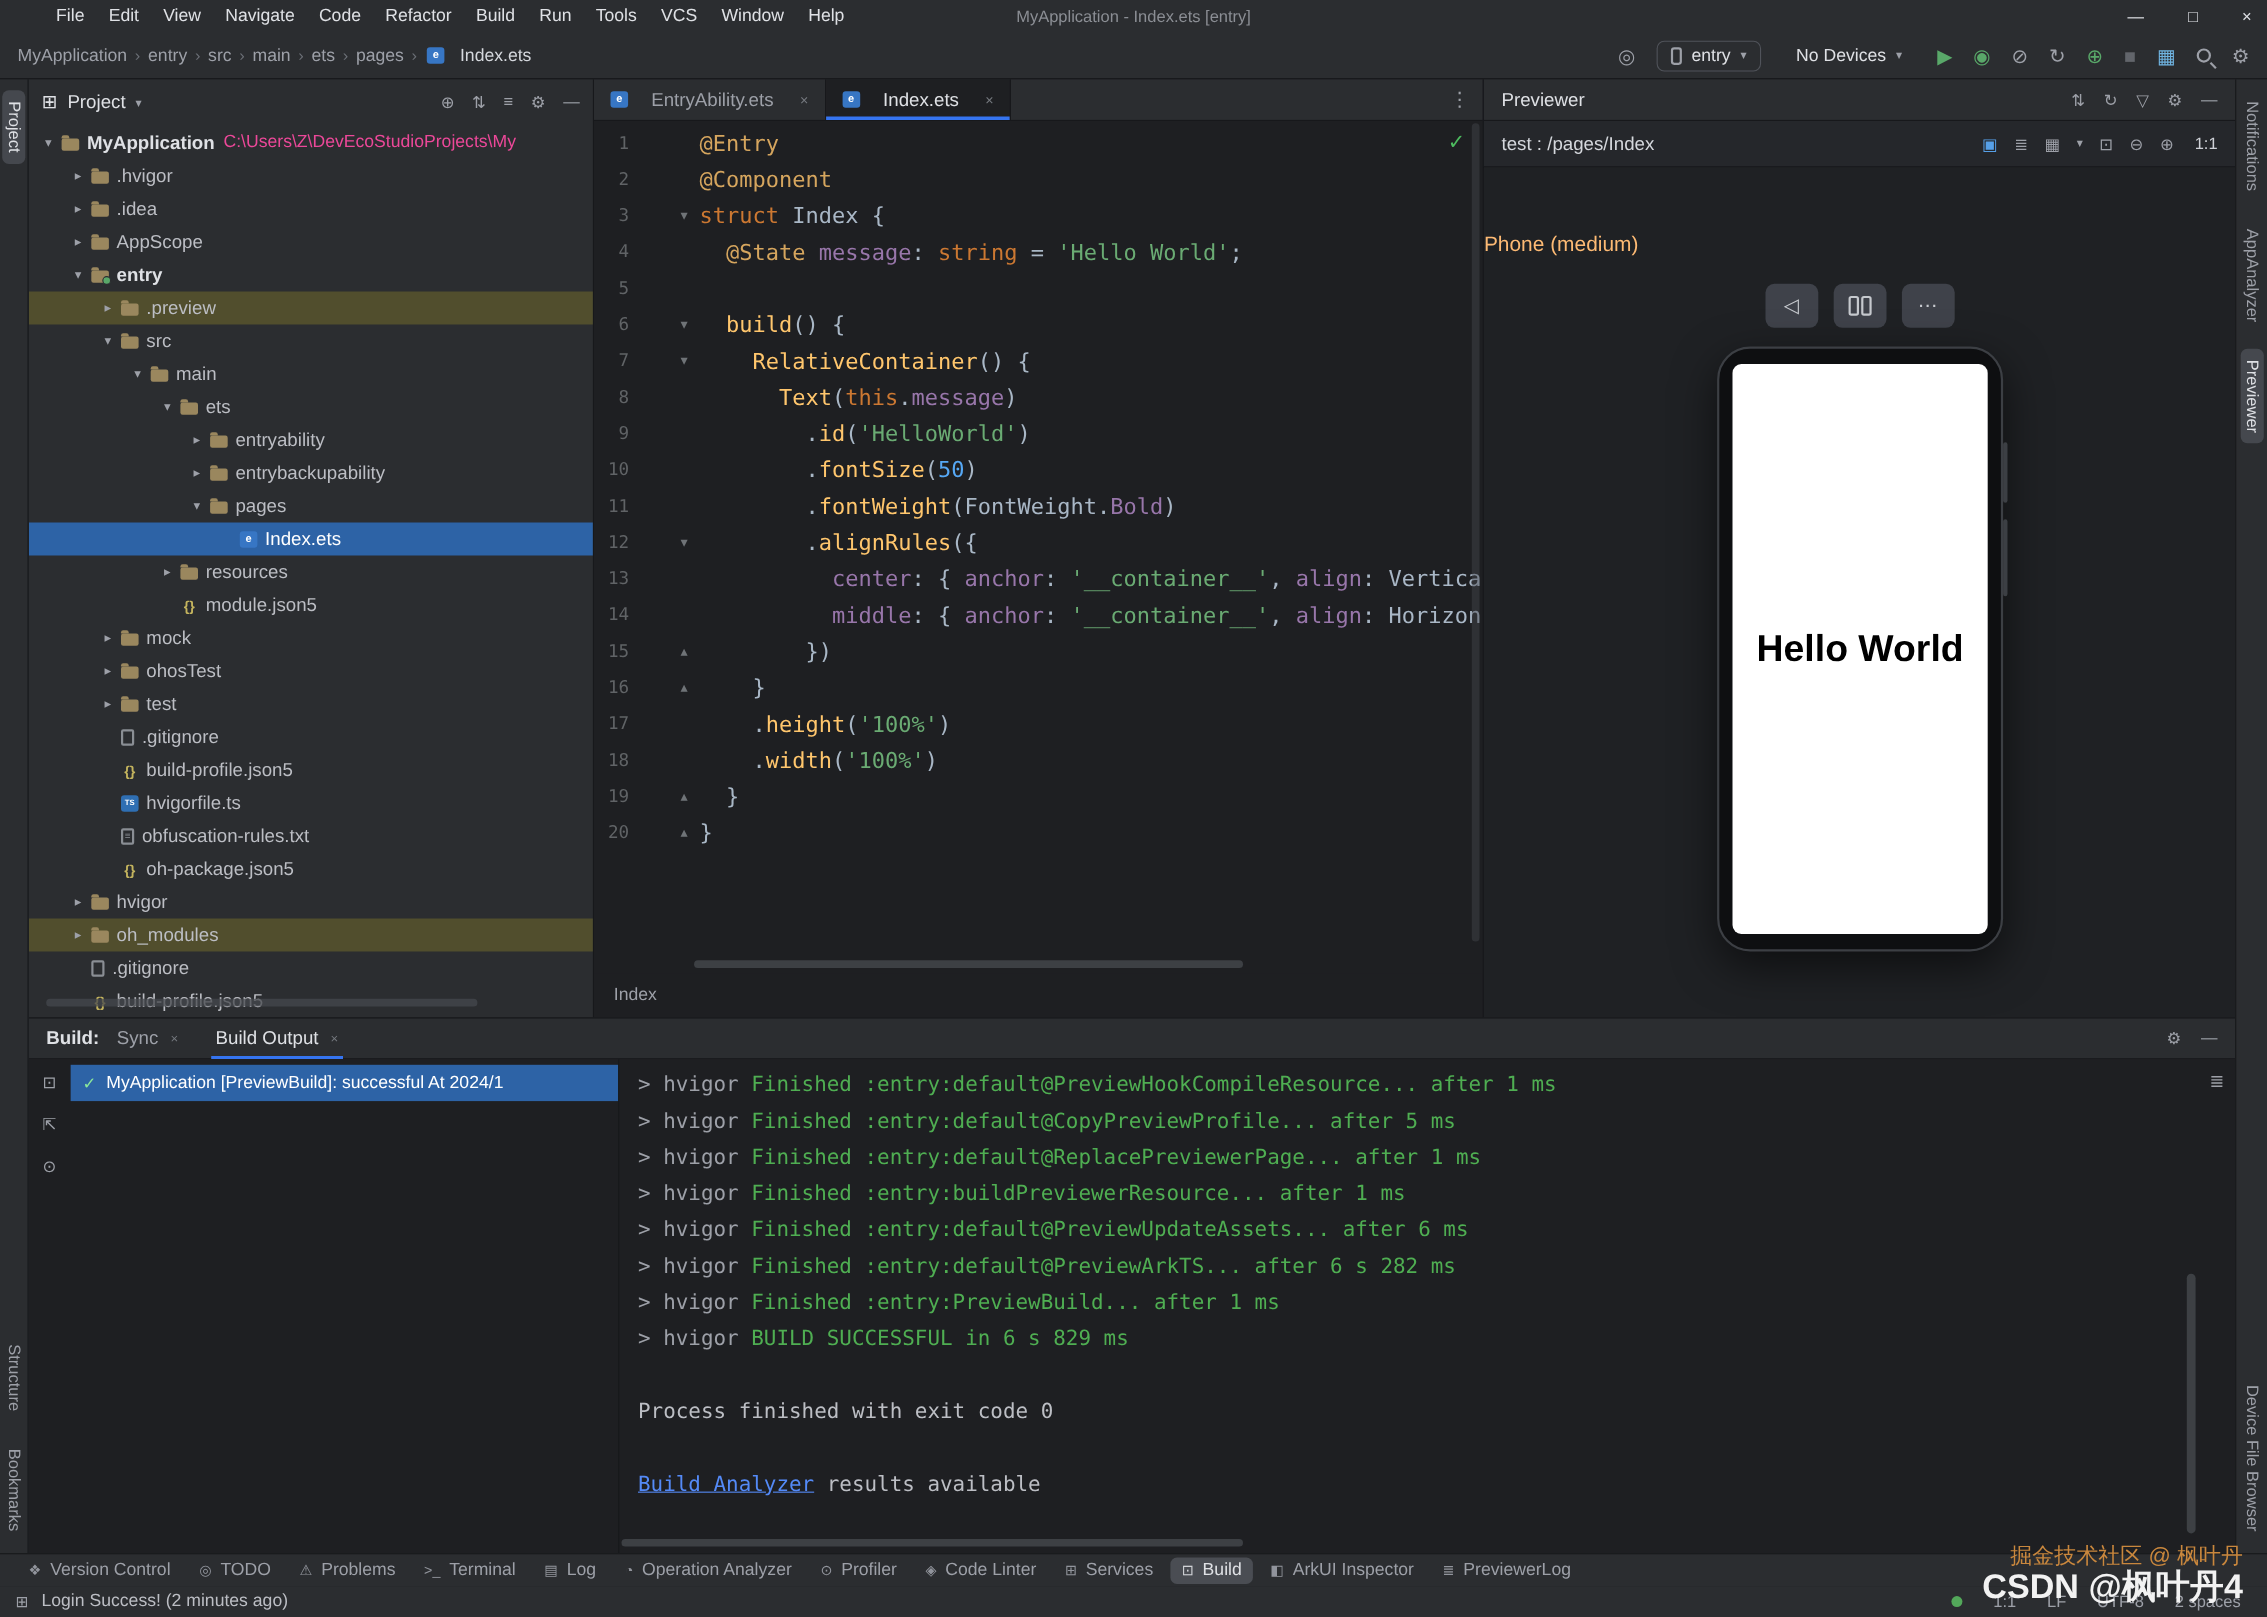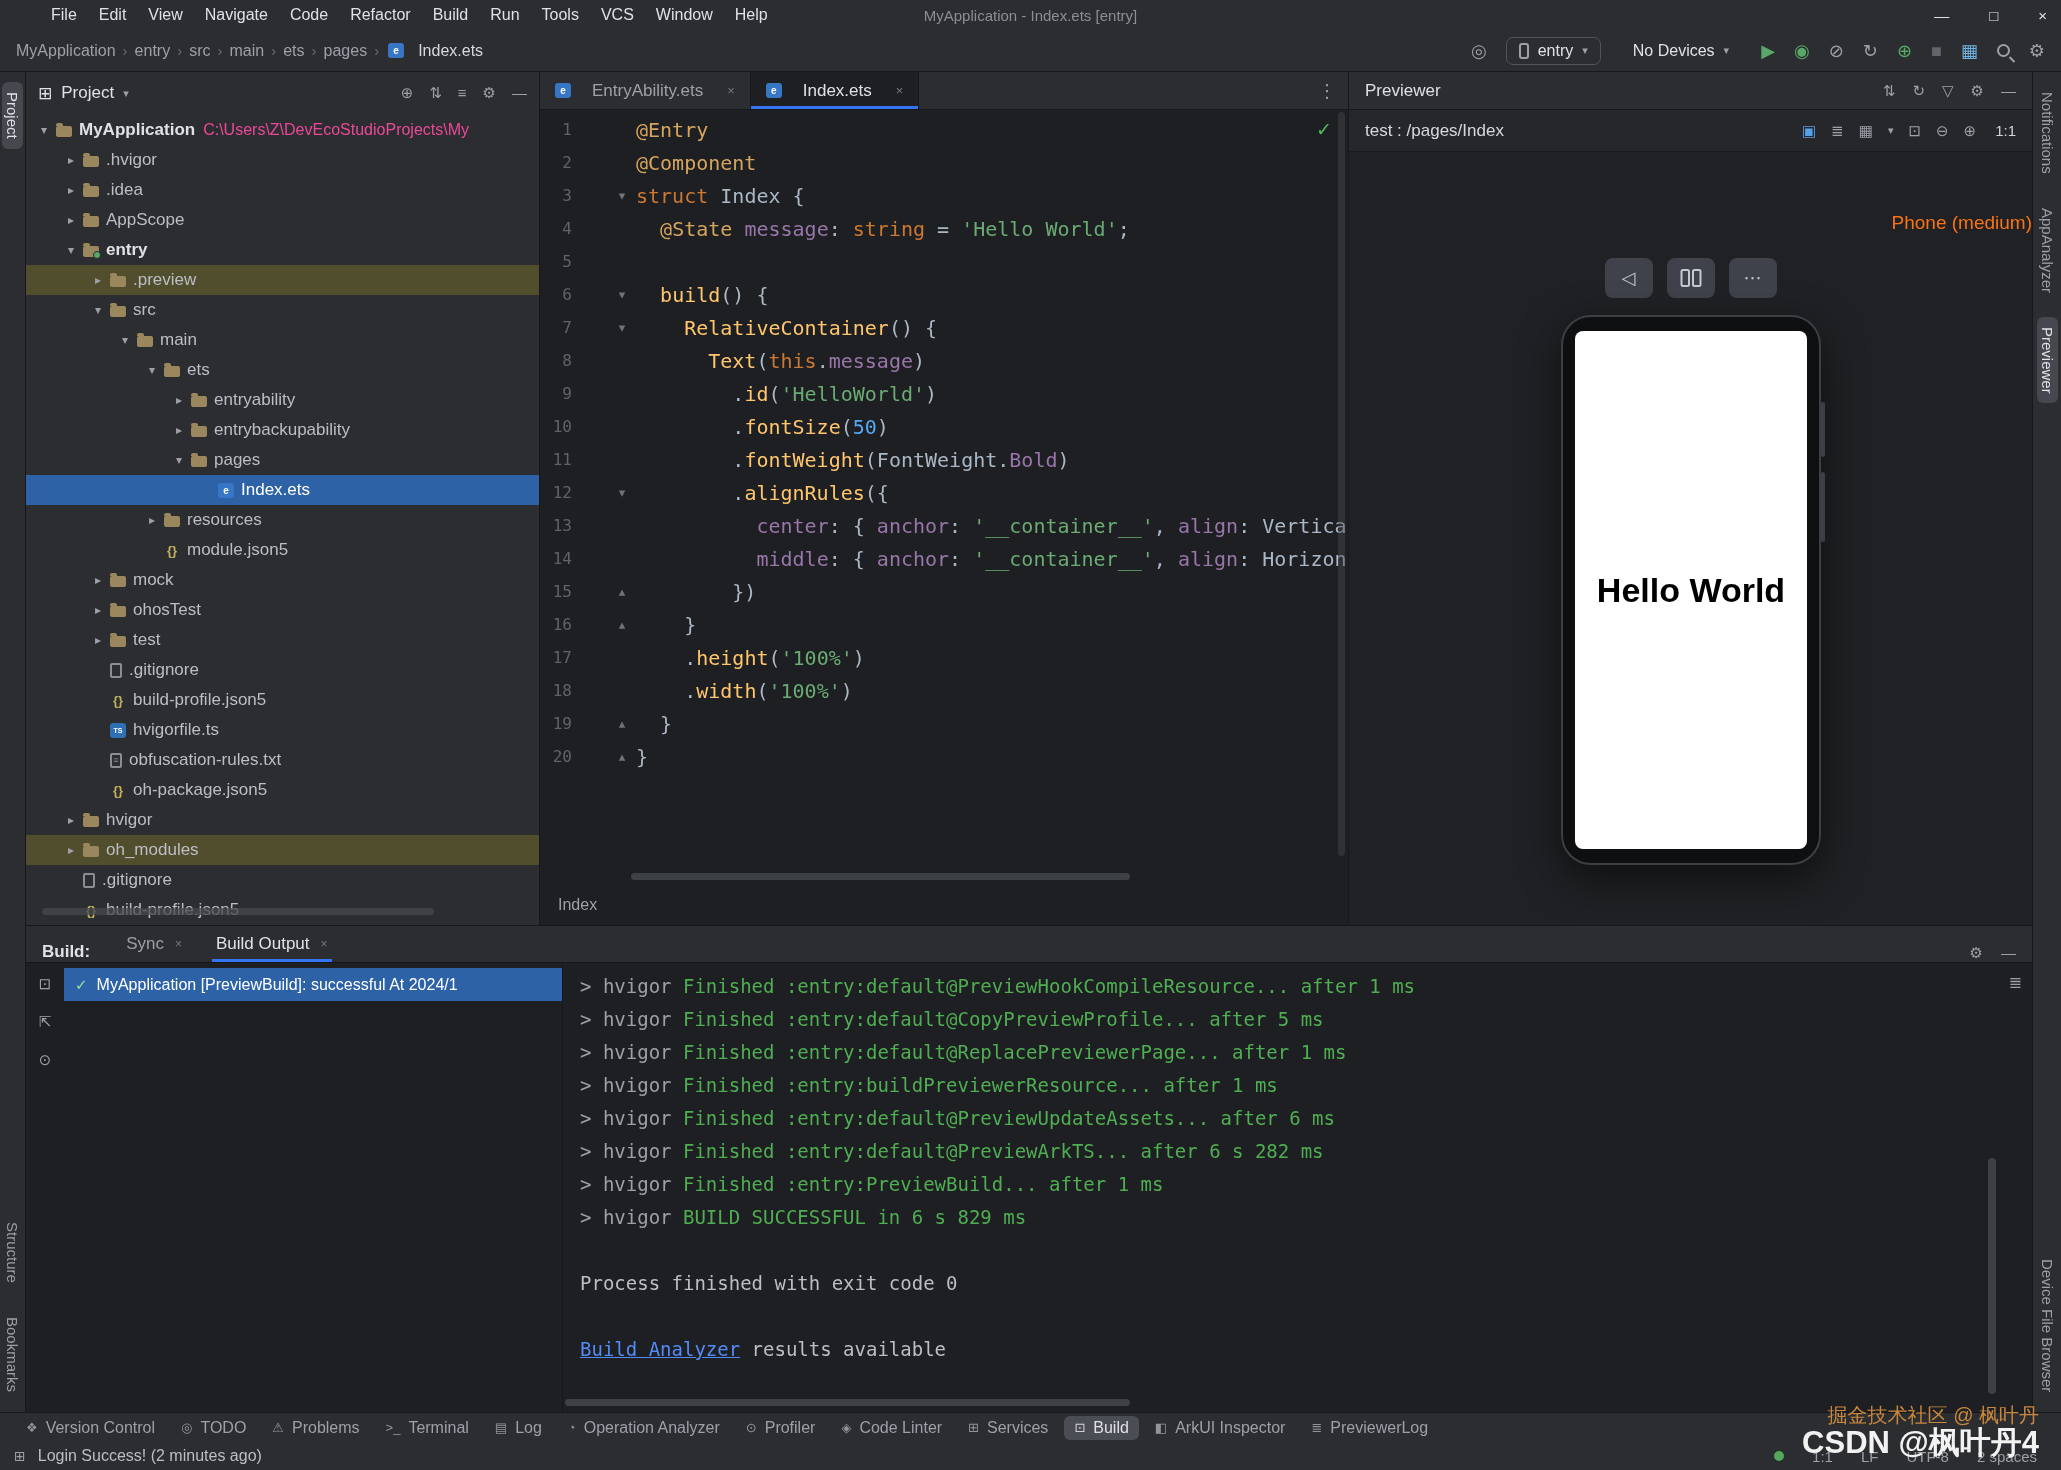--- a/index.html
+++ b/index.html
@@ -92,34 +92,34 @@
   #editor-breadcrumb{position:absolute;left:0;bottom:0;right:0;height:40px;display:flex;align-items:center;padding-left:18px;color:var(--t2);font-size:16px;background:var(--bg)}
 
   
   #previewer{position:absolute;left:1348px;top:72px;width:684px;height:853px;background:#1f2124;border-left:1px solid var(--border)}
   #prev-head{height:38px;background:var(--panel);display:flex;align-items:center;padding:0 16px;border-bottom:1px solid var(--border);font-size:17px;color:var(--t1)}
   #prev-head .ph-icons{margin-left:auto;display:flex;gap:17px;color:var(--t2);font-size:15px}
   #prev-sub{position:absolute;left:0;top:38px;right:0;height:42px;display:flex;align-items:center;padding:0 16px;background:#25272b;border-bottom:1px solid #191a1d;color:#d5d8dd;font-size:17px}
   #prev-sub .ph-icons{margin-left:auto;display:flex;gap:15px;align-items:center;color:var(--t2);font-size:15px}
   .icon-blue{color:#56a0e8 !important}
   #prev-ratio{color:#cfd2d8;font-size:15px;margin-left:4px}
-  #prev-device-label{position:absolute;left:0;top:140px;right:0;text-align:right;color:#f97316;font-size:19px}
+  #prev-device-label{position:absolute;left:0;top:140px;right:0;text-align:left;color:#fdba74;font-size:19px}
   #prev-buttons{position:absolute;left:0;top:186px;right:0;display:flex;justify-content:center;gap:14px}
   .pbtn{width:48px;height:40px;background:#3f424a;border-radius:8px;display:flex;align-items:center;justify-content:center;color:#c6c9ce;font-size:18px}
   .pbtn svg{display:block}
   #phone{position:absolute;left:212px;top:243px;width:260px;height:550px;background:#0e0f11;border:2px solid #3c3f44;border-radius:30px;box-shadow:0 14px 40px rgba(0,0,0,.55)}
   .side-btn{position:absolute;right:-6px;width:4px;background:#3c3f44;border-radius:2px}
   #side-btn-1{top:85px;height:55px}
   #side-btn-2{top:155px;height:70px}
   #screen{position:absolute;left:12px;right:12px;top:14px;bottom:14px;background:#fff;border-radius:8px;display:flex;align-items:center;justify-content:center}
   #screen-text{color:#000;font-weight:700;font-size:34px}
 
   
   #build{position:absolute;left:26px;top:925px;width:2006px;height:487px;background:var(--bg);border-top:1px solid var(--border)}
-  #build-head{height:37px;background:var(--panel);border-bottom:1px solid var(--border);display:flex;align-items:flex-end;padding:0 16px;gap:32px}
+  #build-head{height:37px;background:var(--panel);border-bottom:1px solid var(--border);display:flex;align-items:center;padding:0 16px;gap:12px}
   #build-label{font-weight:700;color:var(--t1);font-size:17px}
   .btab{display:flex;align-items:center;gap:8px;color:var(--t2);font-size:17px;height:37px;padding:0 4px}
   .btab.active{color:var(--t1);box-shadow:inset 0 -3px 0 var(--accent)}
   .btab .tab-close{font-size:12px}
   #build-head .ph-icons{margin-left:auto;display:flex;gap:18px;color:var(--t2);font-size:15px}
   #build-body{position:absolute;left:0;top:37px;right:0;bottom:0}
   #build-icons{position:absolute;left:0;top:0;bottom:0;width:38px;display:flex;flex-direction:column;align-items:center;padding-top:12px;gap:20px;color:var(--t2);font-size:15px}
   #build-tree{position:absolute;left:38px;top:0;bottom:0;width:499px;border-right:1px solid var(--border);overflow:hidden}
   .bres{margin-top:5px;height:33px;background:var(--sel);color:#fff;display:flex;align-items:center;gap:9px;padding:0 11px;font-size:16px;white-space:nowrap;overflow:hidden}
   .bcheck{color:#8ce99a;font-size:15px}

